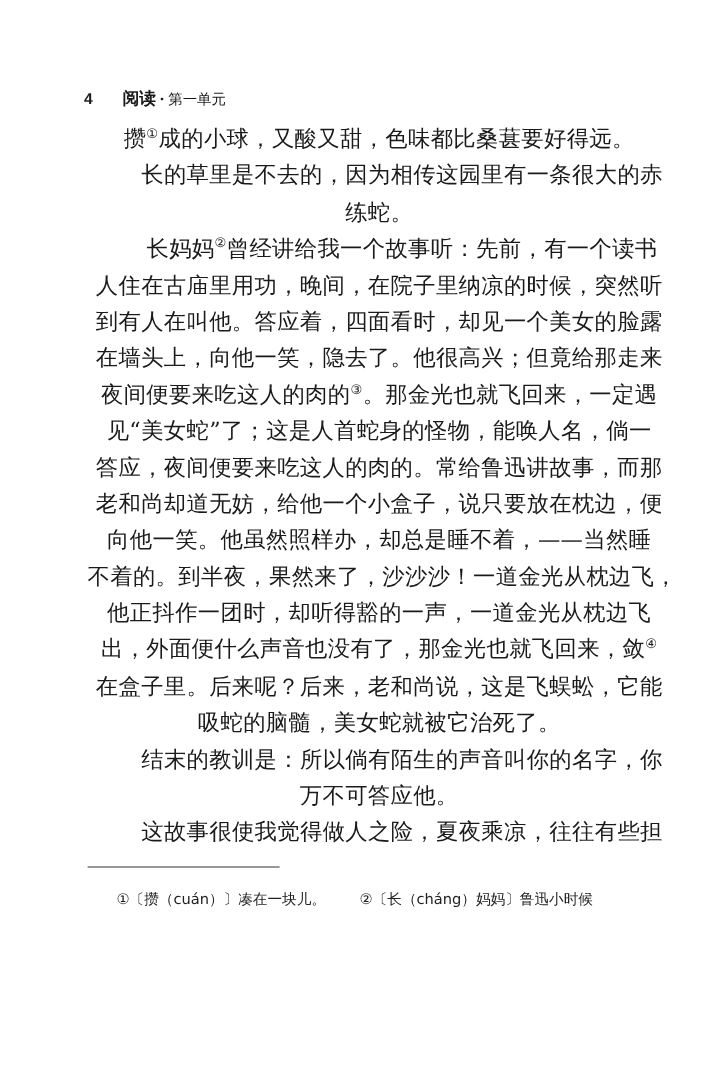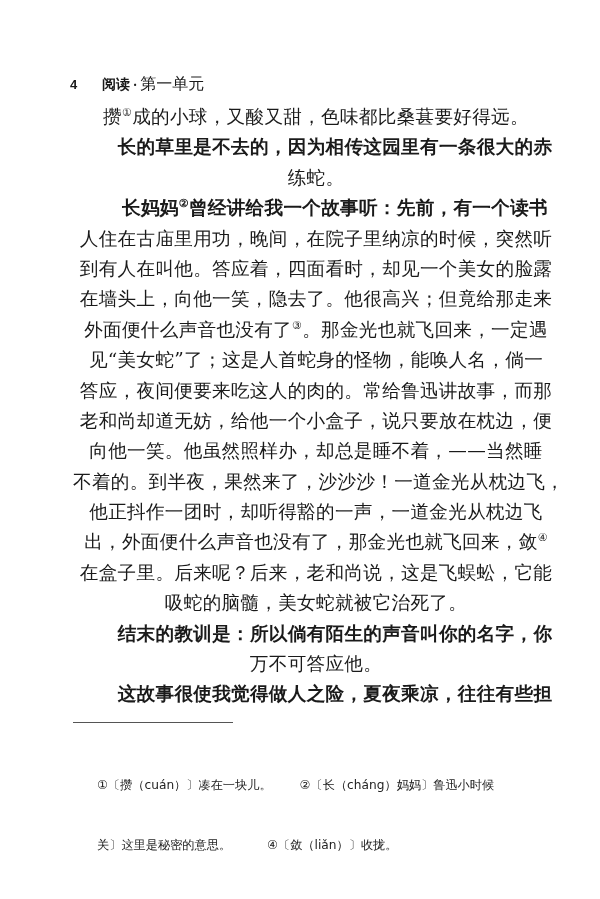--- a/index.html
+++ b/index.html
@@ -2,29 +2,29 @@
 <html><head>
 <meta charset="utf-8">
 <style>
   html, body { margin: 0; padding: 0; background: #ffffff; }
   body { width: 600px; height: 899px; position: relative; overflow: hidden;
          font-family: "DejaVu Serif", "Liberation Serif", serif; color: #1a1a1a; }
   .header { position: absolute; left: 70px; top: 74px; height: 18px; display: flex; align-items: baseline; }
   .page-num { font-family: "Liberation Sans", "DejaVu Sans", sans-serif; font-weight: bold; font-size: 13px; width: 32px; }
   .section { font-family: "DejaVu Sans", sans-serif; font-weight: bold; font-size: 14px; }
   .dot { font-size: 12px; font-weight: bold; margin: 0 3px; }
-  .unit { font-family: "DejaVu Serif", serif; font-size: 16px; }
+  .unit { font-family: "DejaVu Serif", serif; font-size: 12px; }
   .body-text { position: absolute; left: 73px; top: 102px; width: 486px; }
   .line { font-size: 18.6px; line-height: 30.4px; height: 30.4px; white-space: nowrap; letter-spacing: 0.3px; text-align: center; }
-  .indent { padding-left: 38px; font-weight: bold; }
+  .indent { padding-left: 38px; }
   sup.note { font-size: 11px; vertical-align: 7px; line-height: 0; }
   .rule { position: absolute; left: 73px; top: 722px; width: 160px; height: 1px; background: #555; }
   .footnotes { position: absolute; left: 97px; top: 737px; width: 460px;
                font-family: "DejaVu Sans", sans-serif; font-size: 12.2px; color: #222; }
-  .fn-line { line-height: 24px; height: 24px; white-space: nowrap; margin-top: 36px; }
+  .fn-line { line-height: 24px; height: 24px; white-space: nowrap; }
   .gap { display: inline-block; width: 28px; }
   .gap2 { display: inline-block; width: 36px; }
 </style>
 </head>
 <body>
 
 <div class="header">
   <span class="page-num">4</span>
   <span class="section">阅读</span>
   <span class="dot">·</span>
@@ -32,37 +32,34 @@
 </div>
 
 <div class="body-text">
   <div class="line"><span>攒</span><sup class="note">①</sup><span>成的小球，又酸又甜，色味都比桑葚要好得远。</span></div>
   <div class="line indent">长的草里是不去的，因为相传这园里有一条很大的赤</div>
   <div class="line">练蛇。</div>
   <div class="line indent"><span>长妈妈</span><sup class="note">②</sup><span>曾经讲给我一个故事听：先前，有一个读书</span></div>
   <div class="line">人住在古庙里用功，晚间，在院子里纳凉的时候，突然听</div>
   <div class="line">到有人在叫他。答应着，四面看时，却见一个美女的脸露</div>
   <div class="line">在墙头上，向他一笑，隐去了。他很高兴；但竟给那走来</div>
-  <div class="line"><span>外面便什么声音也没有了</span><sup class="note">③</sup><span>。那金光也就飞回来，一定遇</span></div>
+  <div class="line"><span>夜间便要来吃这人的肉的</span><sup class="note">③</sup><span>。那金光也就飞回来，一定遇</span></div>
   <div class="line">见“美女蛇”了；这是人首蛇身的怪物，能唤人名，倘一</div>
   <div class="line">答应，夜间便要来吃这人的肉的。常给鲁迅讲故事，而那</div>
   <div class="line">老和尚却道无妨，给他一个小盒子，说只要放在枕边，便</div>
   <div class="line">向他一笑。他虽然照样办，却总是睡不着，——当然睡</div>
   <div class="line">不着的。到半夜，果然来了，沙沙沙！一道金光从枕边飞，</div>
   <div class="line">他正抖作一团时，却听得豁的一声，一道金光从枕边飞</div>
   <div class="line"><span>出，外面便什么声音也没有了，那金光也就飞回来，敛</span><sup class="note">④</sup><span></span></div>
   <div class="line">在盒子里。后来呢？后来，老和尚说，这是飞蜈蚣，它能</div>
   <div class="line">吸蛇的脑髓，美女蛇就被它治死了。</div>
   <div class="line indent">结末的教训是：所以倘有陌生的声音叫你的名字，你</div>
   <div class="line">万不可答应他。</div>
   <div class="line indent">这故事很使我觉得做人之险，夏夜乘凉，往往有些担</div>
 </div>
 
 <div class="rule"></div>
 
 <div class="footnotes">
   <div class="fn-line">
     <span>①〔攒（cuán）〕凑在一块儿。</span><span class="gap"></span><span>②〔长（cháng）妈妈〕鲁迅小时候</span>
   </div>
-  <div class="fn-line">
-    <span>关〕这里是秘密的意思。</span><span class="gap2"></span><span>④〔敛（liǎn）〕收拢。</span>
-  </div>
 </div>
 
 </body></html>

